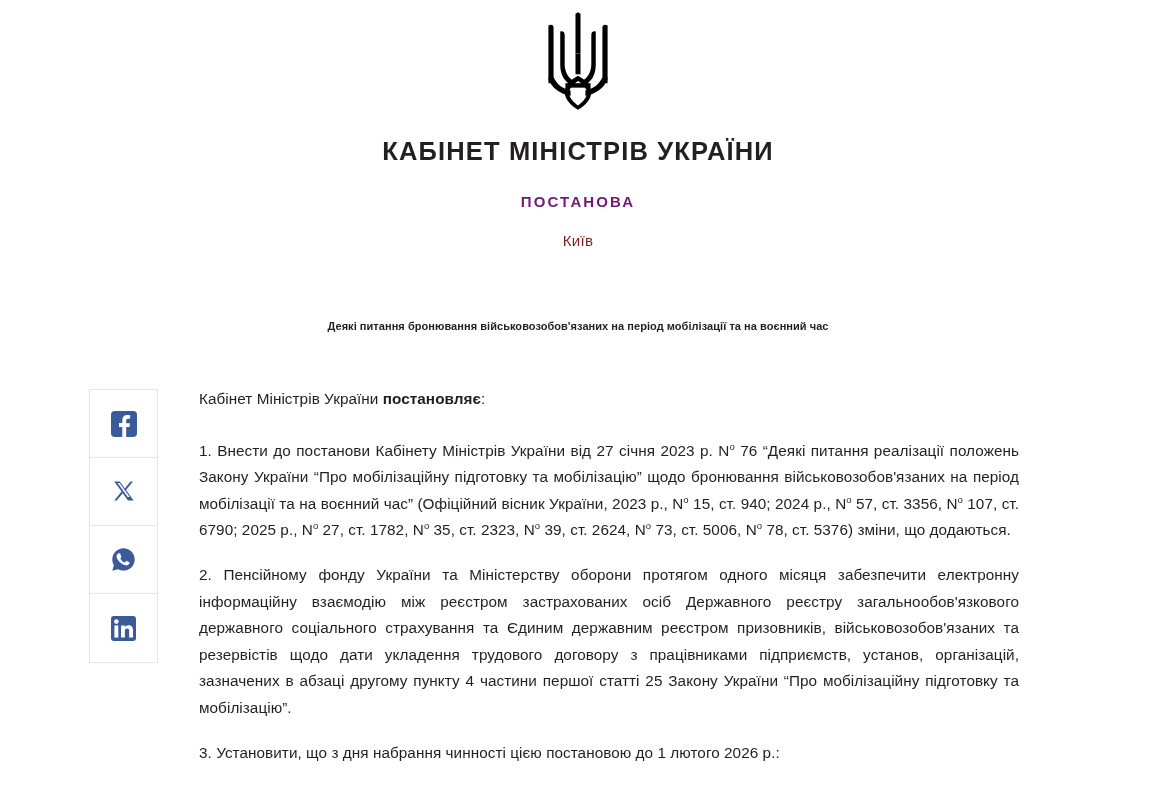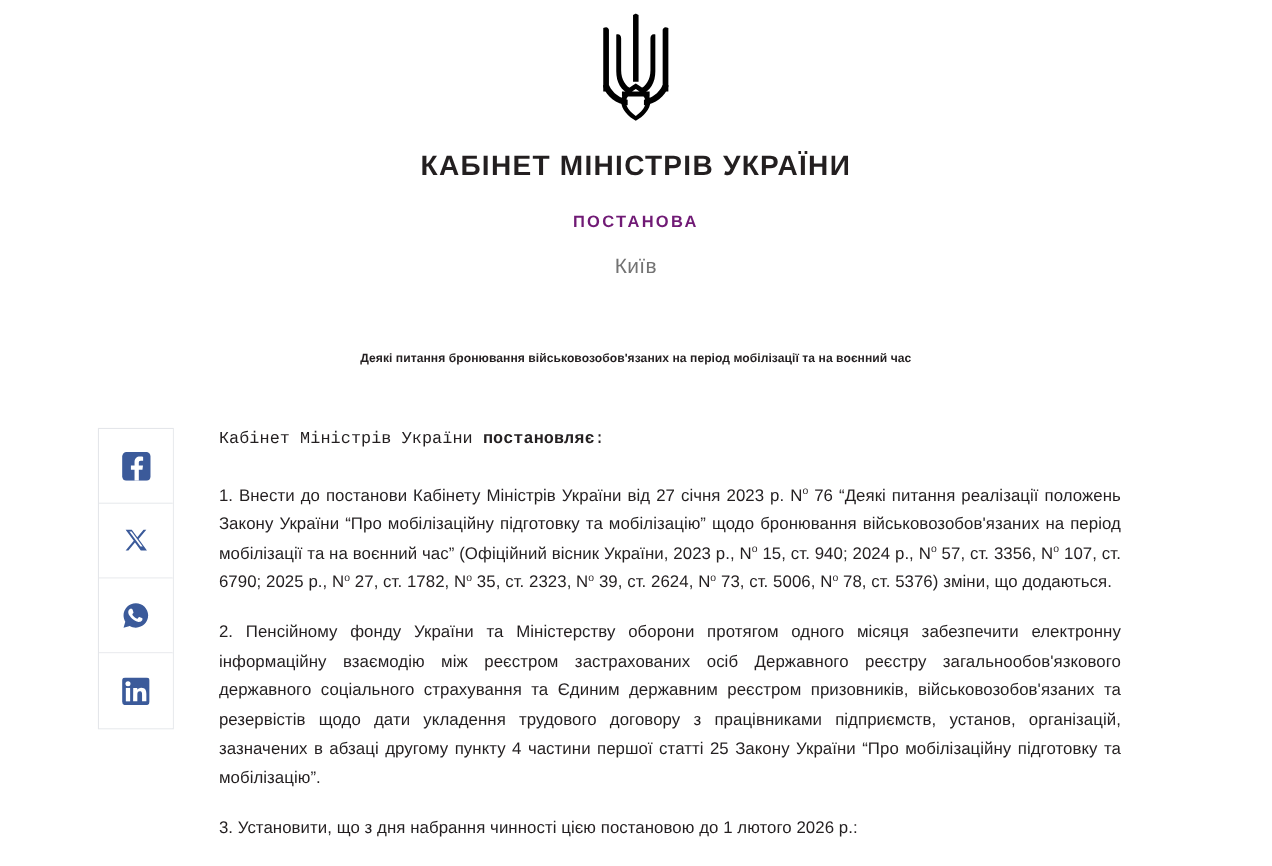--- a/index.html
+++ b/index.html
@@ -62,22 +62,22 @@
     letter-spacing: 0.4px;
   }
   .doc-date .nosign { font-size: 15.5px; }
   .doc-date .nosign sup {
     font-size: 9.5px;
     vertical-align: super;
     line-height: 0;
   }
   .doc-city {
     margin-top: 22px;
-    font-size: 19px;
-    color: #737373;
+    font-size: 15px;
+    color: #7f1d1d;
     letter-spacing: 0.3px;
   }
 
   
   .doc-subject {
     position: absolute;
     top: 320px;
     left: 0;
     width: 1156px;
     text-align: center;
@@ -125,21 +125,21 @@
     margin: 0 0 18px 0;
     letter-spacing: 0.05px;
   }
   .para.last { margin-bottom: 16px; }
   .para b { font-weight: bold; }
   .para sup {
     font-size: 9.5px;
     vertical-align: super;
     line-height: 0;
   }
-  .intro { margin-bottom: 25px; font-family: Liberation Mono, monospace; }
+  .intro { margin-bottom: 25px; }
   .p2 { margin-top: 12px; }
   .p3 { margin-top: 4px; }
 </style>
 </head>
 <body>
 
 <div class="emblem-wrap">
   <svg class="emblem" viewBox="0 0 100 132" aria-hidden="true">
     <g fill="#000000">
 

